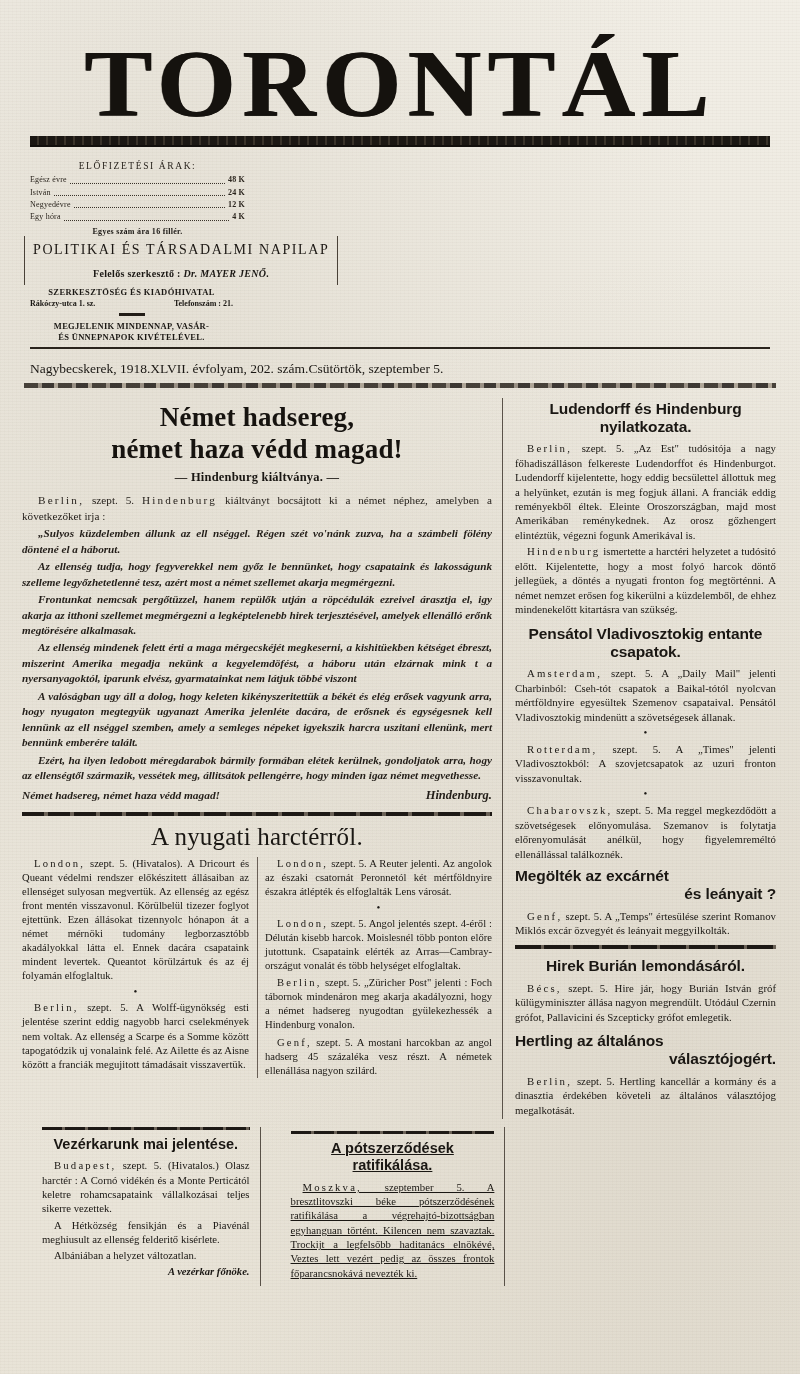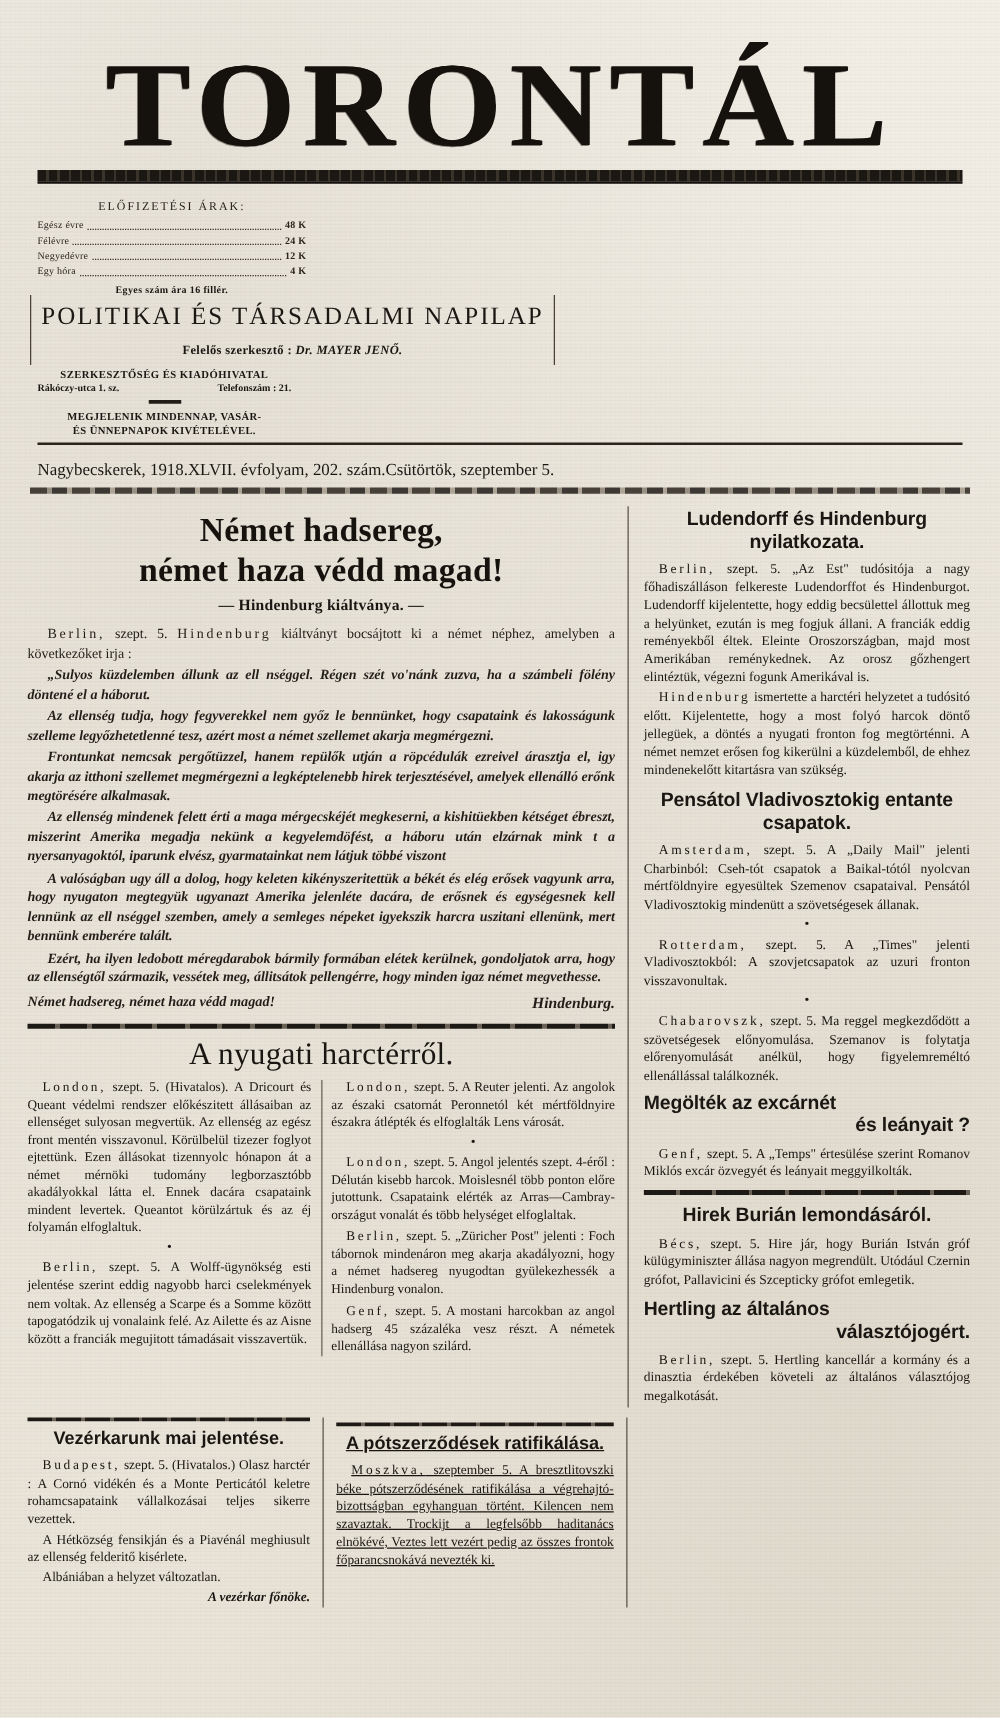--- a/index.html
+++ b/index.html
@@ -72,21 +72,21 @@
     flex:1;margin:0 3px;
     border-bottom:1px dotted #3a332a;
     transform:translateY(-3px);
     min-width:10px;
   }
   .price-row .val{font-weight:700;white-space:nowrap;font-size:8px;}
   .price-single{
     text-align:center;font-size:8px;font-weight:700;margin-top:3px;letter-spacing:.3px;
   }
   .hb-mid .title{
-    font-size:20px;letter-spacing:1.6px;color:#1b1713;
+    font-size:14px;letter-spacing:1.6px;color:#1b1713;
   }
   .hb-mid .editor{
     font-size:10px;font-weight:700;margin-top:10px;letter-spacing:.3px;
   }
   .hb-mid .editor i{font-style:italic;}
   .hb-right .r1{font-size:8.5px;font-weight:700;letter-spacing:.4px;}
   .hb-right .r2{font-size:8px;font-weight:700;margin-top:2px;display:flex;justify-content:space-between;padding:0 6px;}
   .hb-right .dash{width:26px;height:3px;background:#221d17;margin:5px auto 5px auto;}
   .hb-right .r3{font-size:8.5px;font-weight:700;letter-spacing:.3px;line-height:1.35;}
 
@@ -154,21 +154,21 @@
     font-family:"Liberation Sans", sans-serif;
   }
   .side-head.split{text-align:left;}
   .side-head.split .l2{display:block;text-align:right;}
   .side-art{font-size:10.8px;line-height:1.34;text-align:justify;}
   .side-art p{text-indent:12px;margin-bottom:2px;}
   .side-rule{height:4px;margin:8px 0;background:repeating-linear-gradient(90deg,#1d1915 0 26px,#6b6257 26px 29px);}
 
   
   .bottom{display:flex;margin-top:8px;}
-  .bp{box-sizing:border-box;}
+  .bp{box-sizing:border-box;margin-left:20px;}
   .bp1{width:237px;padding-right:10px;border-right:1px solid #5a5249;}
   .bp2{width:243px;padding:4px 10px;border-right:1px solid #5a5249;text-decoration:underline;}
   .bp3{width:274px;padding-left:12px;}
   .bp-head{
     text-align:center;font-weight:700;font-size:14.5px;
     font-family:"Liberation Sans", sans-serif;line-height:1.2;
     margin:0 0 5px 0;
   }
   .bp-art{font-size:10.7px;line-height:1.34;text-align:justify;}
   .bp-art p{text-indent:12px;margin-bottom:2px;}
@@ -189,21 +189,21 @@
 
       <div class="hb-left">
         <div class="prices-title">ELŐFIZETÉSI ÁRAK:</div>
 
         <div class="price-row">
           <span class="lbl">Egész évre</span>
           <span class="dots"></span>
           <span class="val">48 K</span>
         </div>
         <div class="price-row">
-          <span class="lbl">Félévre</span>
+          <span class="lbl">István</span>
           <span class="dots"></span>
           <span class="val">24 K</span>
         </div>
         <div class="price-row">
           <span class="lbl">Negyedévre</span>
           <span class="dots"></span>
           <span class="val">12 K</span>
         </div>
         <div class="price-row">
           <span class="lbl">Egy hóra</span>

